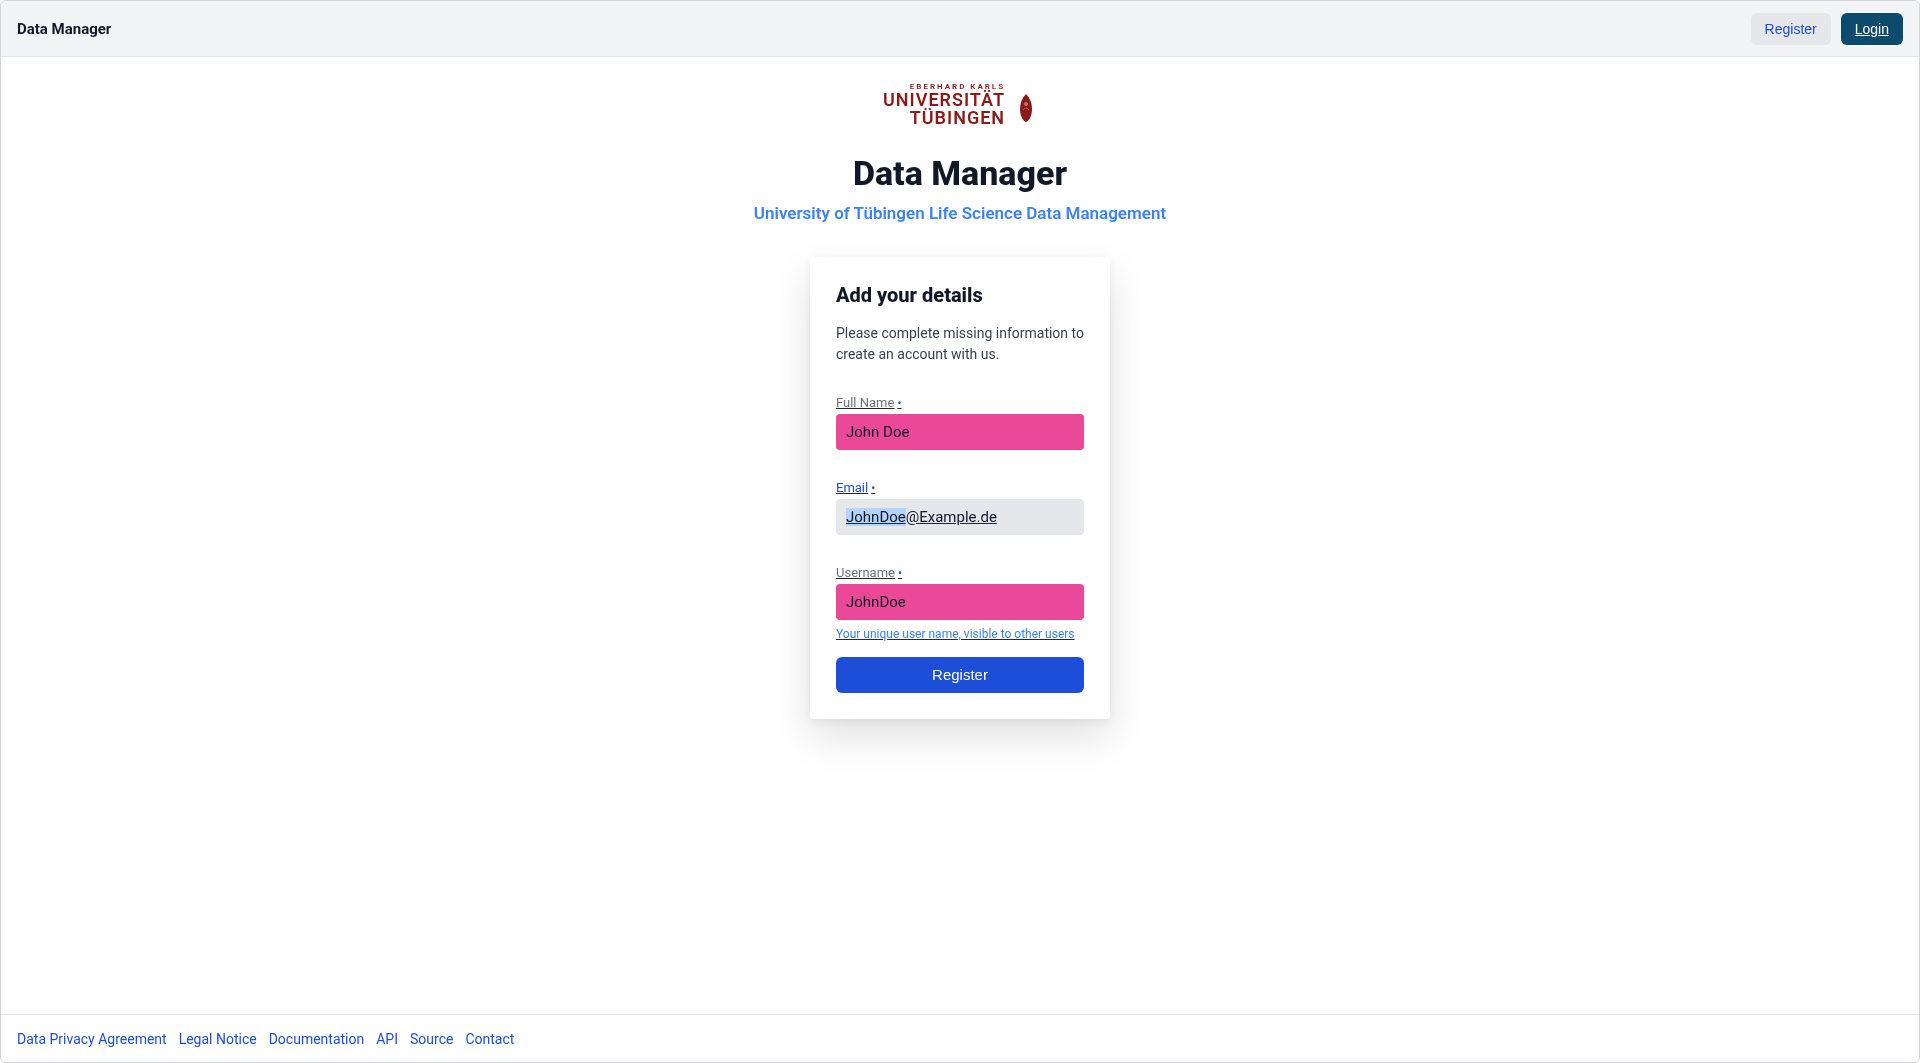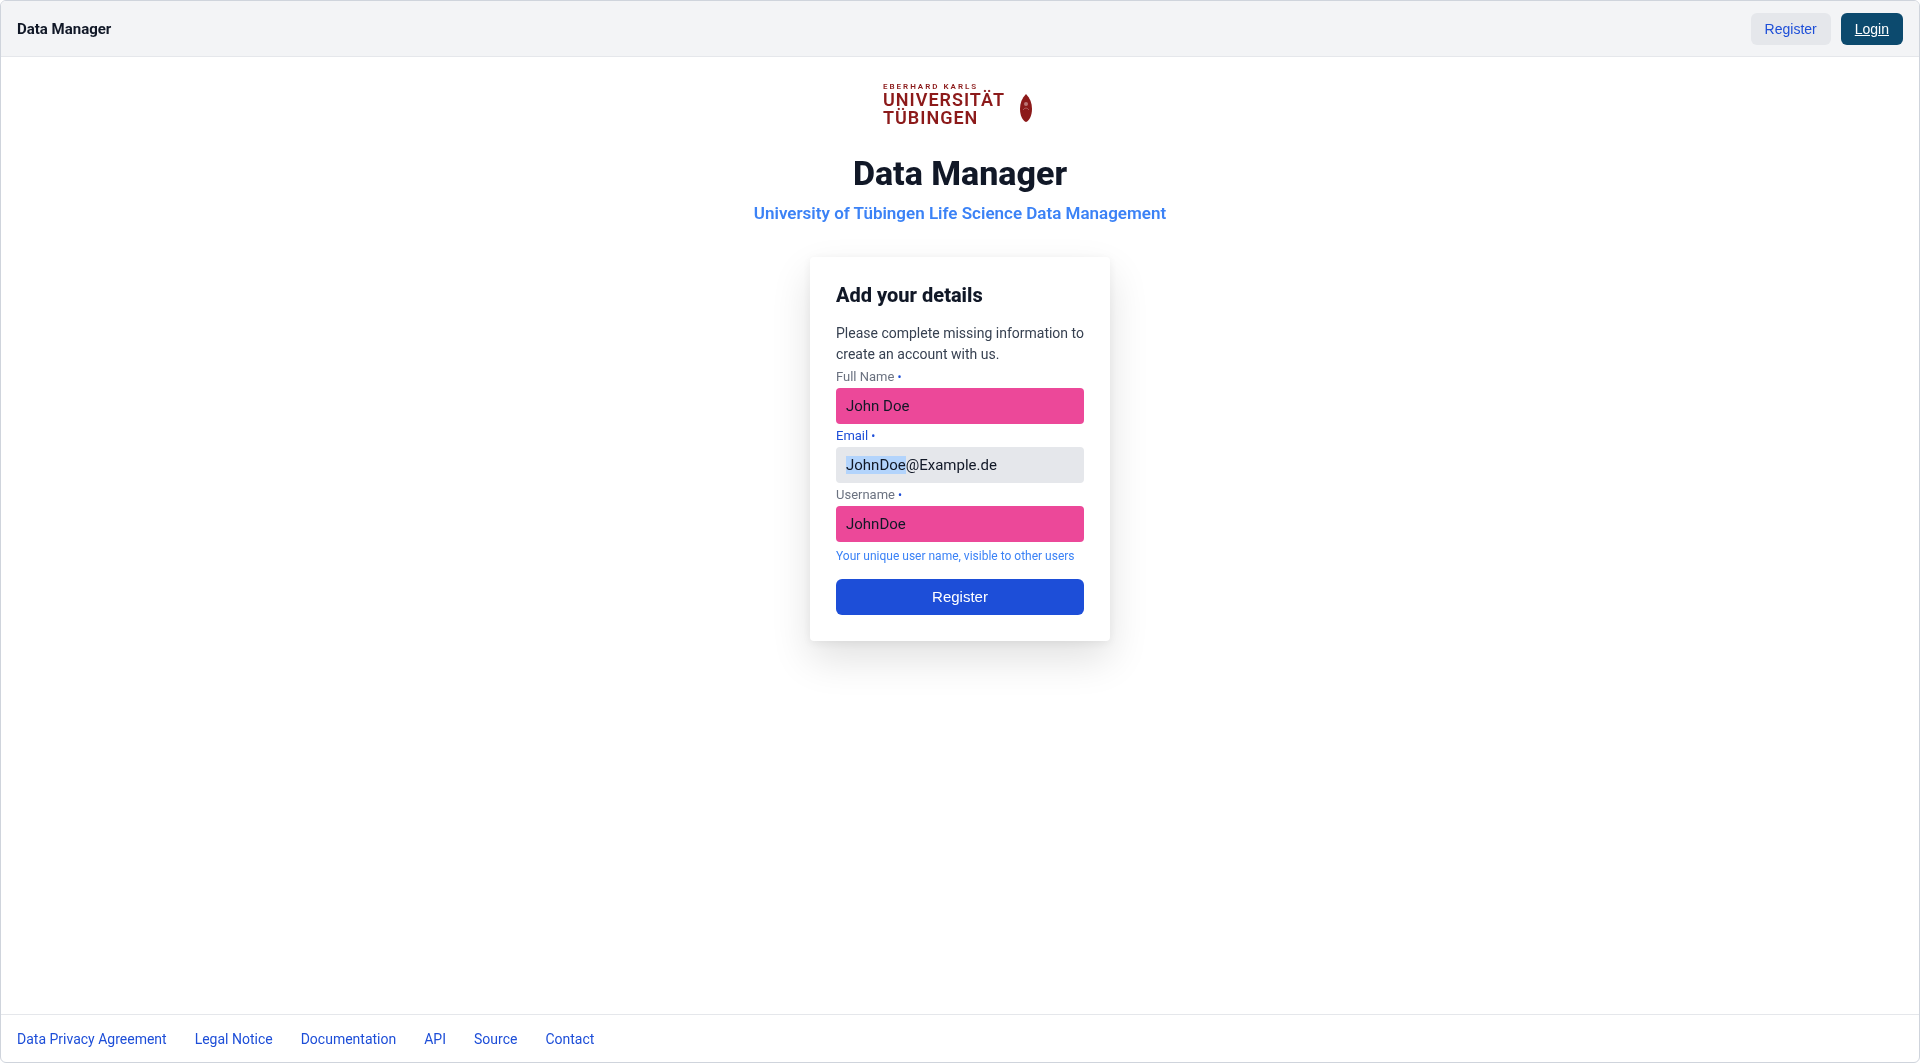--- a/index.html
+++ b/index.html
@@ -58,21 +58,21 @@
   
   .main {
     flex: 1;
     overflow: auto;
     display: flex;
     flex-direction: column;
     align-items: center;
     padding-top: 26px;
   }
   .uni-logo { display: flex; flex-direction: row; align-items: flex-end; gap: 10px; }
-  .uni-text { color: #8c1a1a; line-height: 1; }
+  .uni-text { text-align: right; color: #8c1a1a; line-height: 1; }
   .uni-small { font-size: 8px; letter-spacing: 2px; font-weight: 600; }
   .uni-big { font-size: 18px; letter-spacing: 1px; font-weight: 600; }
   .uni-crest svg { width: 22px; height: 32px; }
   .app-title {
     margin-top: 26px;
     font-size: 34px;
     font-weight: 800;
     color: #111827;
   }
   .app-subtitle {
@@ -93,21 +93,21 @@
     font-size: 20px;
     font-weight: 800;
     color: #111827;
   }
   .card-desc {
     margin-top: 16px;
     font-size: 14px;
     color: #374151;
     line-height: 1.5;
   }
-  .field { margin-top: 4px; }
+  .field { margin-top: 30px; text-decoration: underline; }
   .field-label {
     font-size: 13px;
     color: #6b7280;
     margin-bottom: 4px;
     display: block;
   }
   .field-label.focused { color: #1d4ed8; }
   .req-dot { color: #1d4ed8; margin-left: 3px; font-size: 12px; }
   .input {
     width: 100%;
@@ -151,21 +151,21 @@
     font-size: 15px;
     font-weight: 500;
     cursor: pointer;
   }
   
   .footer {
     height: 48px;
     border-top: 1px solid #e5e7eb;
     display: flex;
     align-items: center;
-    gap: 28px;
+    gap: 12px;
     padding: 0 16px;
   }
   .footer a {
     color: #1d4ed8;
     font-size: 14px;
     text-decoration: none;
     cursor: pointer;
   }
 </style>
 </head>

